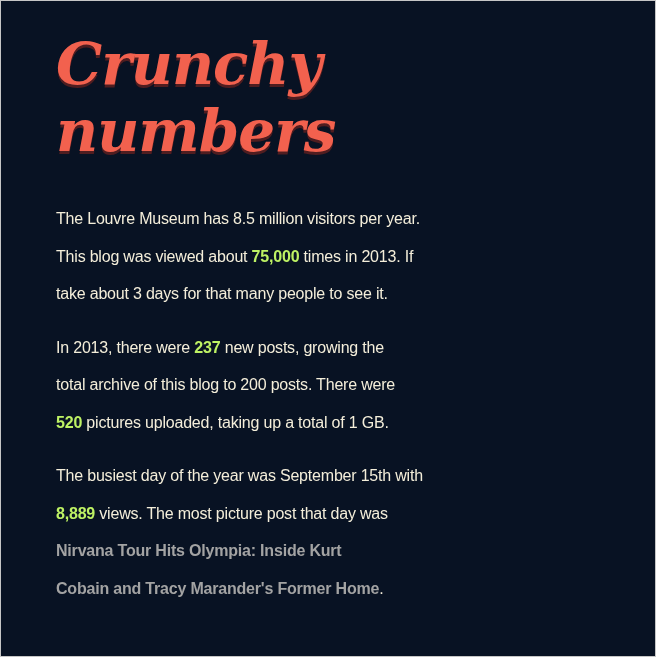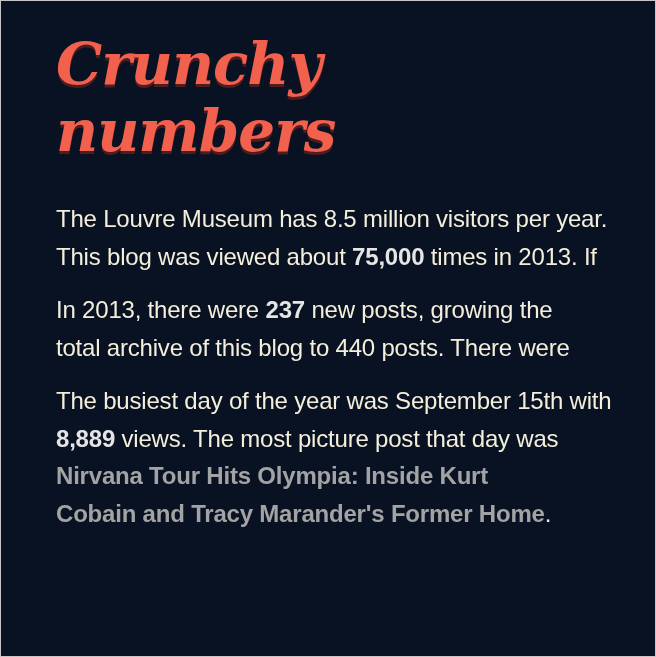--- a/index.html
+++ b/index.html
@@ -25,51 +25,53 @@
     font-style: italic;
     font-weight: bold;
     font-size: 58px;
     line-height: 1.15;
     letter-spacing: -1px;
     color: #f2614e;
     text-shadow: 0 3px 0 rgba(150, 40, 30, 0.5);
   }
   p.para {
     margin: 0 0 16px 0;
-    font-size: 24px;
+    font-size: 16px;
     line-height: 37.5px;
     color: #f4eeda;
     letter-spacing: -0.2px;
   }
   .line { display: block; white-space: pre; }
   .seg { color: #f4eeda; font-weight: 400; }
-  .seg.bold { color: #e5e5e5; font-weight: 700; text-align: center; }
+  .seg.bold { color: #bef264; font-weight: 700; text-align: center; }
   a.seg.link {
     color: #a3a3a3;
     font-weight: 700;
     text-decoration: none;
     cursor: pointer;
   }
 </style>
 </head>
 <body>
 
 <div class="frame">
   <div class="page">
 
     <h1 class="title">Crunchy numbers</h1>
 
     <p class="para">
       <span class="line"><span class="seg">The Louvre Museum has 8.5 million visitors per year.</span></span>
       <span class="line"><span class="seg">This blog was viewed about </span><span class="seg bold">75,000</span><span class="seg"> times in 2013. If</span></span>
+      <span class="line"><span class="seg">take about 3 days for that many people to see it.</span></span>
     </p>
 
     <p class="para">
       <span class="line"><span class="seg">In 2013, there were </span><span class="seg bold">237</span><span class="seg"> new posts, growing the</span></span>
-      <span class="line"><span class="seg">total archive of this blog to 440 posts. There were</span></span>
+      <span class="line"><span class="seg">total archive of this blog to 200 posts. There were</span></span>
+      <span class="line"><span class="seg bold">520</span><span class="seg"> pictures uploaded, taking up a total of 1 GB.</span></span>
     </p>
 
     <p class="para">
       <span class="line"><span class="seg">The busiest day of the year was September 15th with</span></span>
       <span class="line"><span class="seg bold">8,889</span><span class="seg"> views. The most picture post that day was</span></span>
       <span class="line"><a class="seg link" href="#">Nirvana Tour Hits Olympia: Inside Kurt</a></span>
       <span class="line"><a class="seg link" href="#">Cobain and Tracy Marander's Former Home</a><span class="seg">.</span></span>
     </p>
 
   </div>

